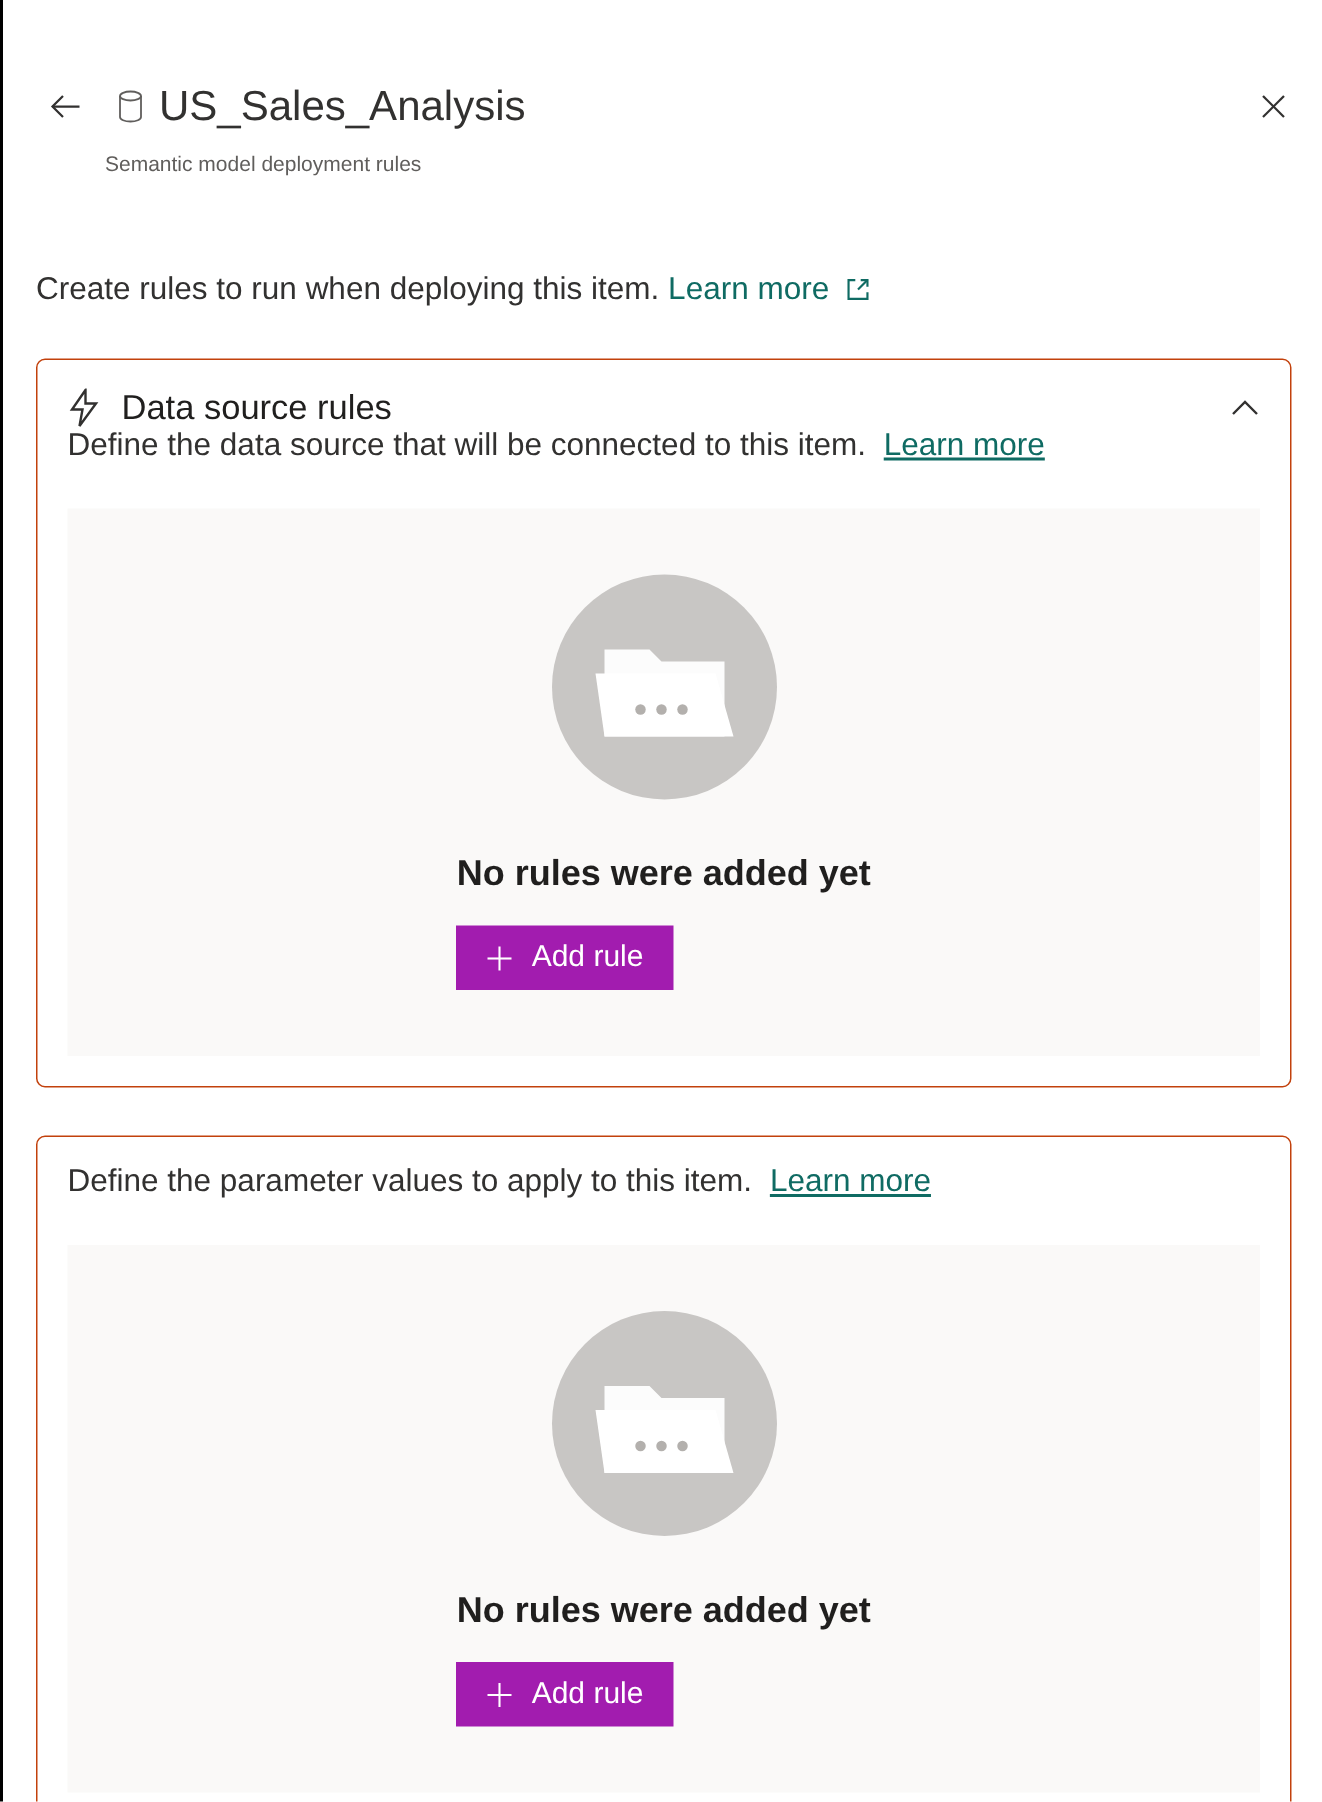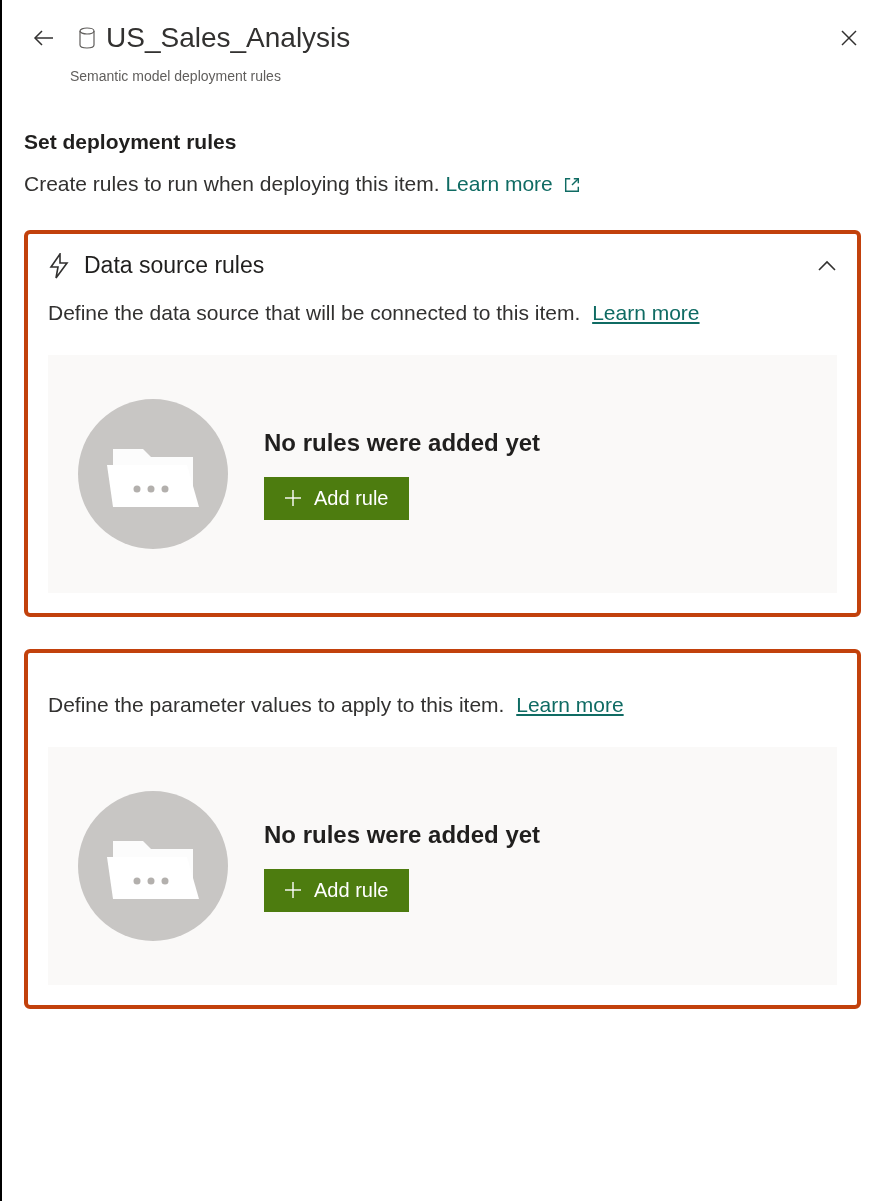--- a/index.html
+++ b/index.html
@@ -13,20 +13,21 @@
       height: 1201px;
       background: #fff;
       color: #323130;
       border-left: 2px solid #000;
     }
     .header-row {
       display: flex;
       align-items: center;
       padding: 22px 22px 0 30px;
       gap: 22px;
+      margin-top: 33px;
     }
     .back-btn {
       width: 24px;
       height: 24px;
       cursor: pointer;
       display: flex;
       align-items: center;
       justify-content: center;
     }
     .title-block {
@@ -73,21 +74,21 @@
       font-size: 21px;
     }
     .link-icon {
       display: inline-flex;
       align-items: center;
       margin-left: 4px;
       vertical-align: middle;
     }
     .card {
       margin: 32px 20px 0 22px;
-      border: 4px solid #c2410c;
+      border: 1px solid #c2410c;
       border-radius: 6px;
       padding: 18px 20px 20px 20px;
     }
     .card-header {
       display: flex;
       align-items: center;
       gap: 14px;
     }
     .card-title {
       font-size: 23px;
@@ -95,37 +96,37 @@
       color: #201f1e;
       flex: 1;
     }
     .chevron {
       cursor: pointer;
       display: flex;
       align-items: center;
       justify-content: center;
     }
     .card-desc {
-      margin-top: 22px;
       font-size: 21px;
       color: #323130;
     }
     .learn-more-underline {
       color: #0f6b63;
       text-decoration: underline;
       cursor: pointer;
       margin-left: 6px;
     }
     .empty-box {
       margin-top: 30px;
       background: #faf9f8;
       padding: 44px 30px;
       display: flex;
       align-items: center;
       gap: 36px;
+      flex-direction: column;
     }
     .circle-icon {
       width: 150px;
       height: 150px;
       border-radius: 50%;
       background: #c8c6c4;
       display: flex;
       align-items: center;
       justify-content: center;
       flex-shrink: 0;
@@ -134,21 +135,21 @@
       display: flex;
       flex-direction: column;
       gap: 20px;
     }
     .empty-title {
       font-size: 24px;
       font-weight: 600;
       color: #201f1e;
     }
     .add-rule-btn {
-      background: #4d7c0f;
+      background: #a21caf;
       color: #fff;
       border: none;
       padding: 10px 20px;
       font-size: 20px;
       font-weight: 400;
       display: inline-flex;
       align-items: center;
       gap: 12px;
       cursor: pointer;
       width: fit-content;
@@ -175,21 +176,20 @@
     <svg width="18" height="18" viewBox="0 0 18 18" stroke="#323130" stroke-width="1.5">
       <line x1="2" y1="2" x2="16" y2="16"></line>
       <line x1="16" y1="2" x2="2" y2="16"></line>
     </svg>
   </div>
 </div>
 
 <div class="subtitle-row">Semantic model deployment rules</div>
 
 <div class="section-intro">
-  <div class="section-heading">Set deployment rules</div>
   <div class="section-desc">
     <span>Create rules to run when deploying this item.</span>
     <span class="link-inline">
       <span>Learn more</span>
       <span class="link-icon">
         <svg width="18" height="18" viewBox="0 0 20 20" fill="none" stroke="#0f6b63" stroke-width="1.6">
           <path d="M8 3 L3 3 L3 17 L17 17 L17 12"></path>
           <polyline points="12 3 17 3 17 8"></polyline>
           <line x1="17" y1="3" x2="10" y2="10"></line>
         </svg>

